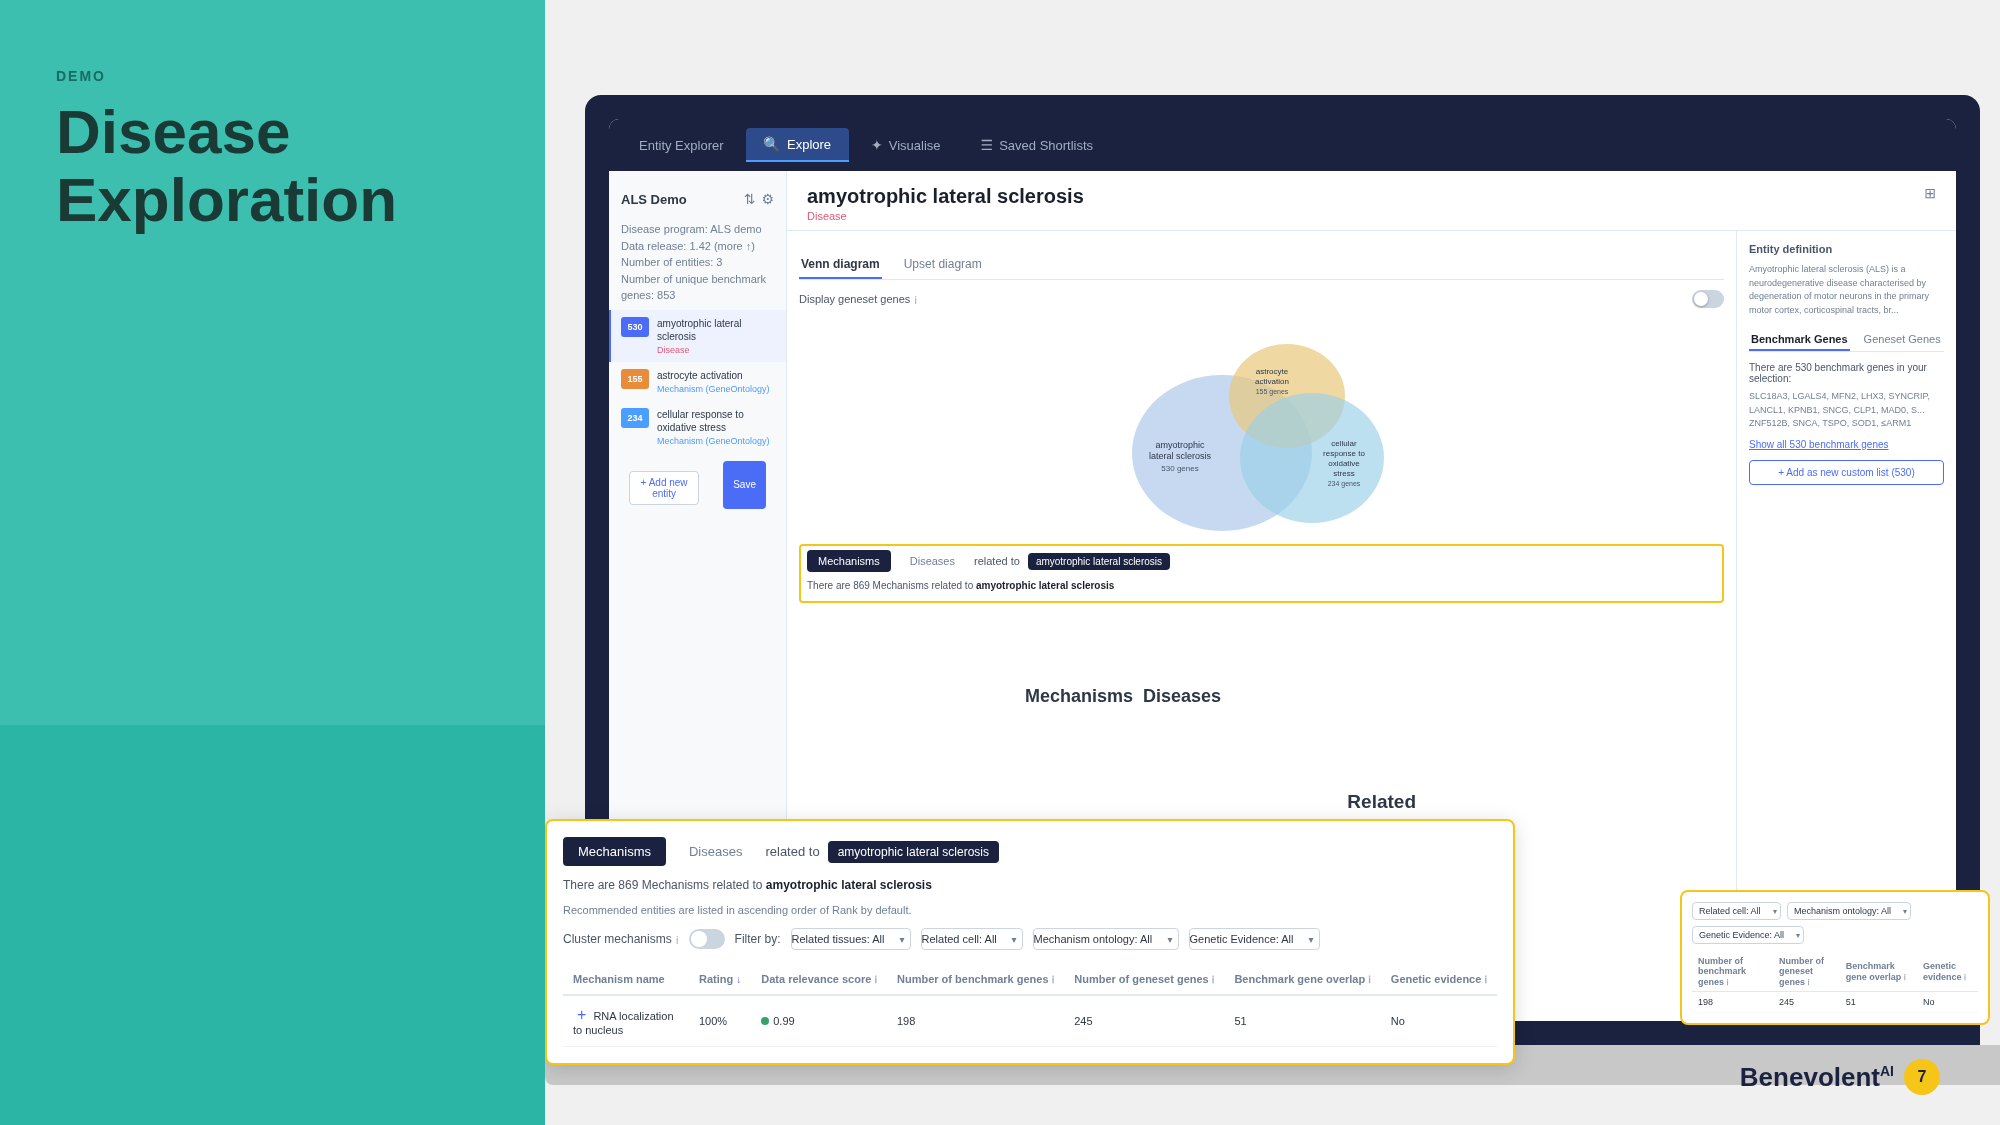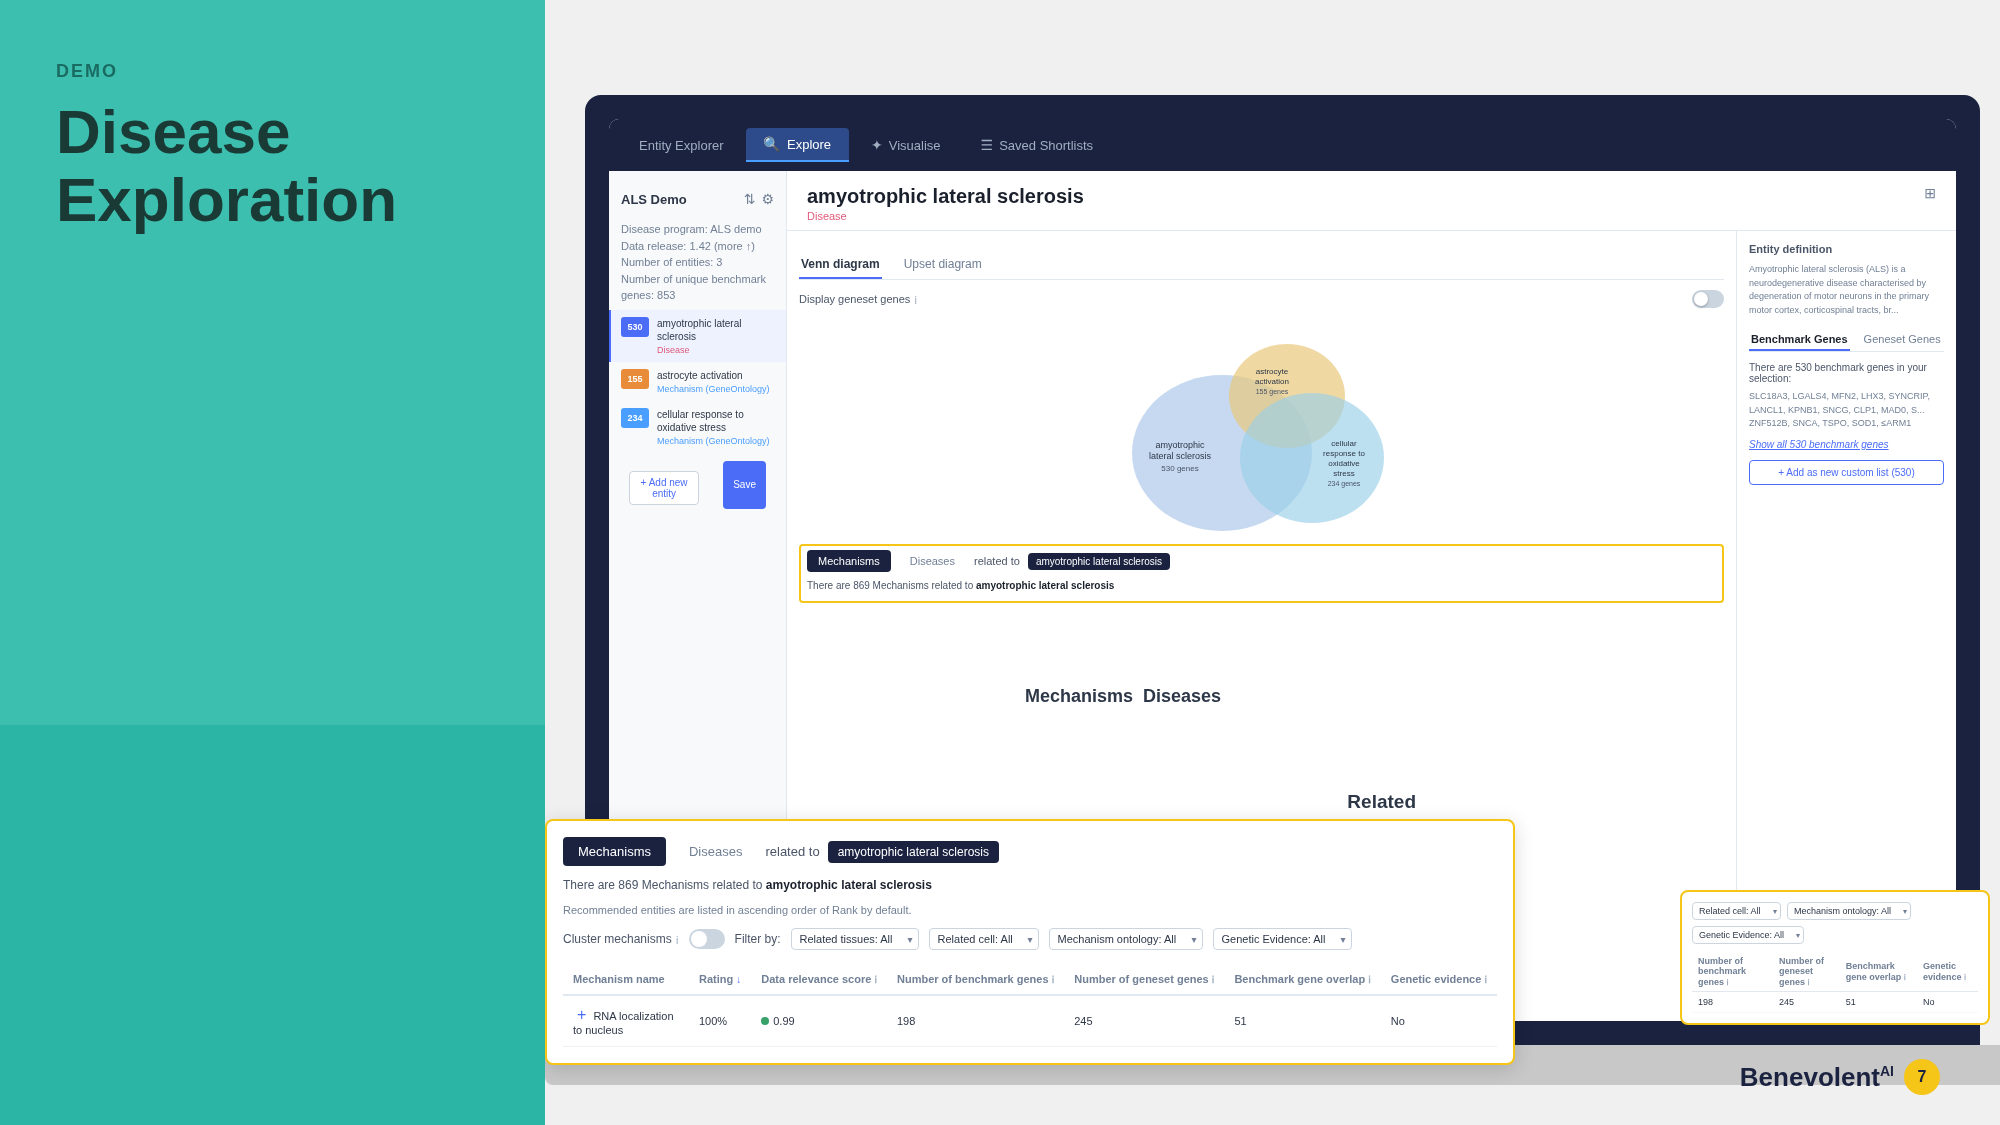--- a/index.html
+++ b/index.html
@@ -22,24 +22,24 @@
     .left-panel-bottom {
       position: absolute;
       bottom: 0;
       left: 0;
       width: 100%;
       height: 400px;
       background: #2ab5a5;
     }
     .demo-label {
       position: absolute;
-      top: 61px;
+      top: 68px;
       left: 56px;
       color: #1a6b62;
-      font-size: 18px;
+      font-size: 14px;
       font-weight: 600;
       letter-spacing: 2px;
     }
     .demo-title {
       position: absolute;
       top: 98px;
       left: 56px;
       color: #1a3a36;
       font-size: 62px;
       font-weight: 800;
@@ -357,21 +357,20 @@
       line-height: 1.5;
       margin-bottom: 8px;
     }
     .show-all-link {
       font-size: 10px;
       color: #4a6cf7;
       cursor: pointer;
       text-decoration: underline;
       display: block;
       margin-bottom: 10px;
-      font-style: italic;
     }
     .custom-list-btn {
       background: white;
       border: 1px solid #4a6cf7;
       border-radius: 4px;
       padding: 6px 10px;
       font-size: 10px;
       color: #4a6cf7;
       cursor: pointer;
       width: 100%;
@@ -493,21 +492,21 @@
       left: 2px;
     }
     .filter-label {
       font-size: 12px;
       color: #4a5568;
     }
     .filter-select {
       background: white;
       border: 1px solid #cbd5e0;
       border-radius: 4px;
-      padding: 4px 24px 4px 8px;
+      padding: 4px 24px 4px 0;
       font-size: 11px;
       color: #2d3748;
       cursor: pointer;
       appearance: none;
       position: relative;
     }
     .filter-select-wrapper {
       position: relative;
       display: inline-flex;
       align-items: center;

